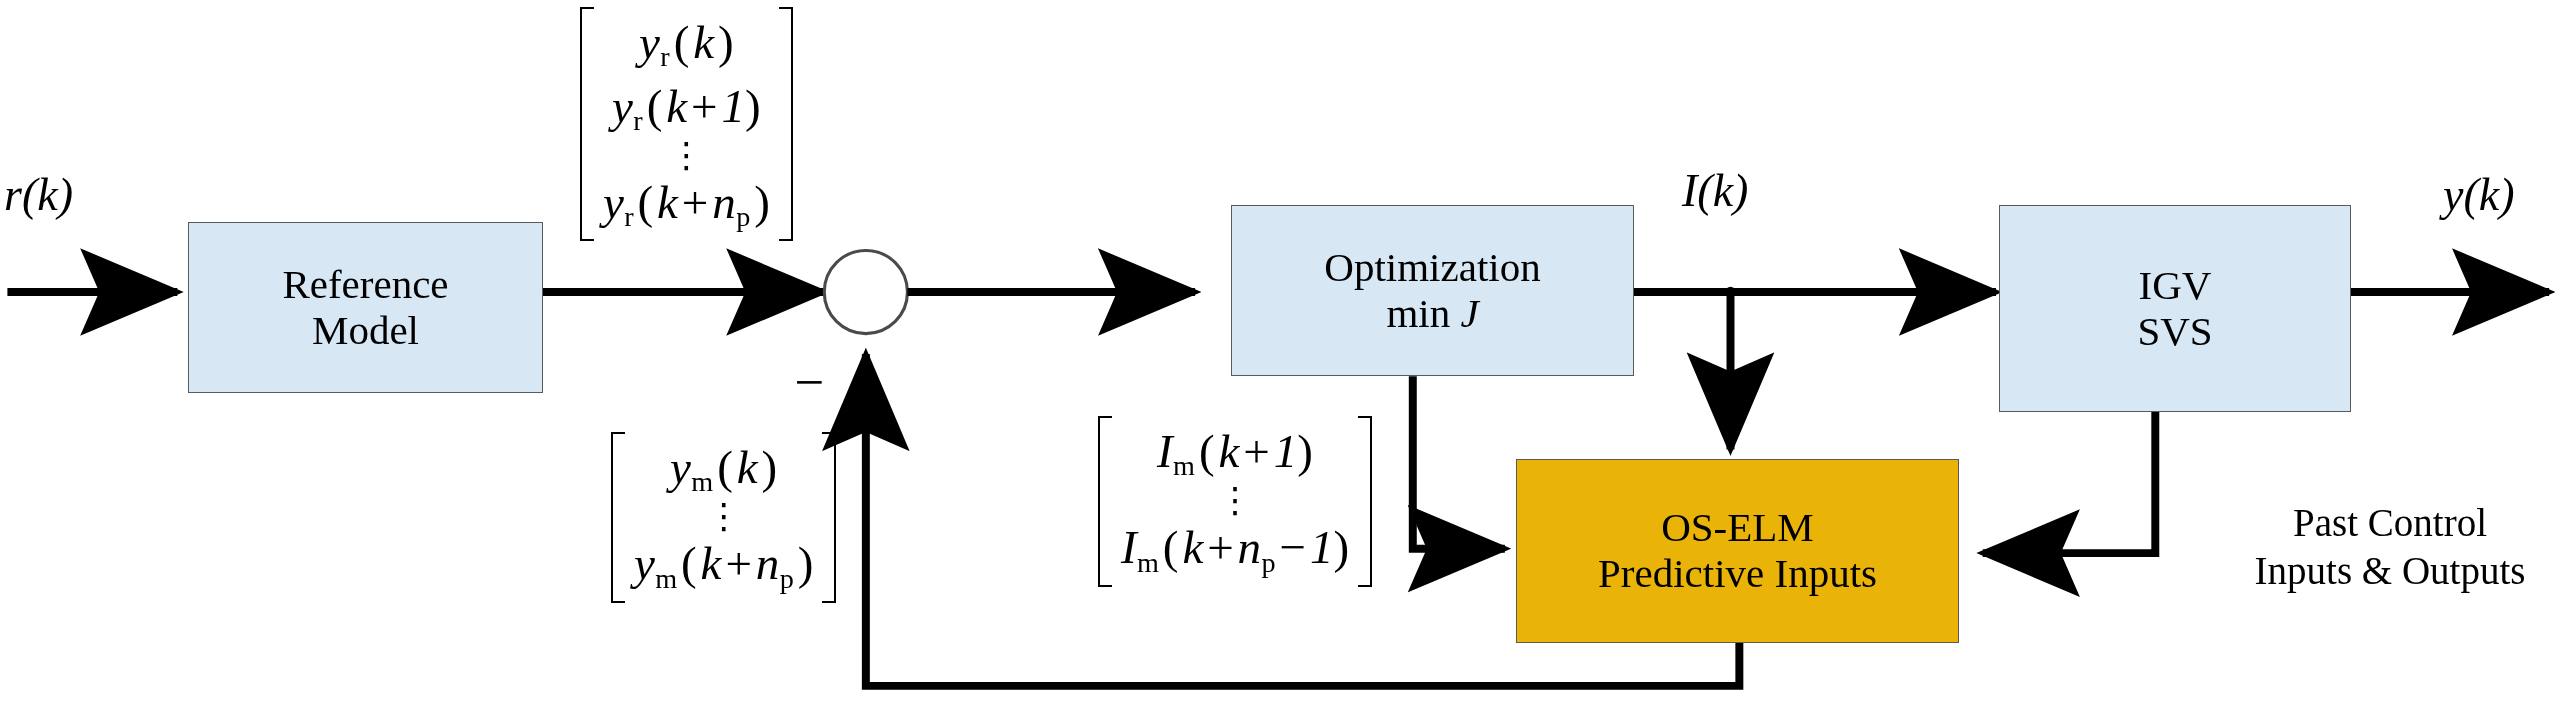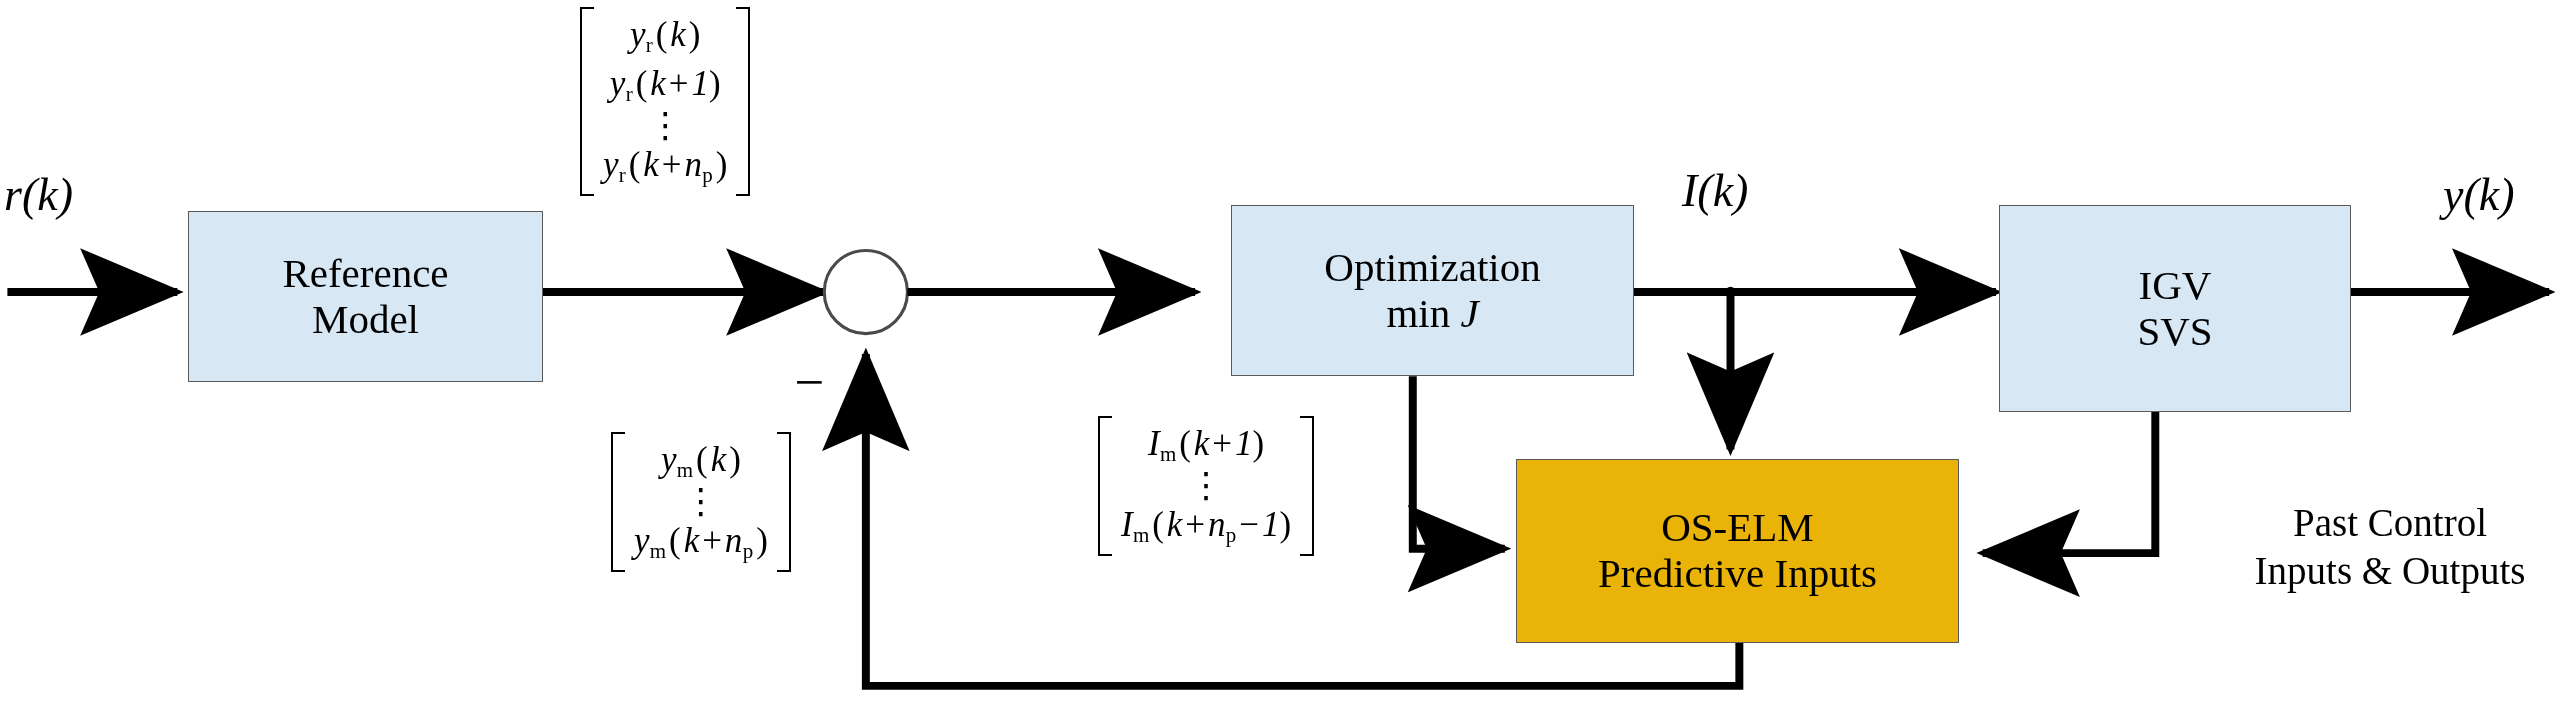--- a/index.html
+++ b/index.html
@@ -73,21 +73,21 @@
   .brk-l { border-left: 2.7px solid #000; }
   .brk-r { border-right: 2.7px solid #000; }
   .mrows {
     display: flex;
     flex-direction: column;
     align-items: center;
     justify-content: center;
     padding: 5.3px 8.9px;
   }
   .mrow {
-    font-size: 35px;
+    font-size: 47px;
     font-style: italic;
     white-space: nowrap;
     padding: 2.7px 0;
     text-align: center;
   }
   .sub {
     font-size: 0.60em;
     vertical-align: -0.30em;
     font-style: normal;
     margin-left: 0.4px;
@@ -146,21 +146,21 @@
 
     <g>
       <polyline points="2435,425 2435,625 2240,625" fill="none" stroke="#000" stroke-width="9" marker-end="url(#ah)"></polyline>
     </g>
 
     <g>
       <polyline points="1965,725 1965,775 978,775 978,400" fill="none" stroke="#000" stroke-width="9" marker-end="url(#ah)"></polyline>
     </g>
   </svg>
 
-  <div class="blk blk-blue" style="left:188px; top:211px; width:355px; height:171px;">
+  <div class="blk blk-blue" style="left:188px; top:222px; width:355px; height:171px;">
     <div class="blk-line">Reference</div>
     <div class="blk-line">Model</div>
   </div>
 
   <div class="blk blk-blue" style="left:1199px; top:205px; width:403px; height:171px;margin-left:32px;">
     <div class="blk-line">Optimization</div>
     <div class="blk-line" style="font-style:normal;"><span style="font-style:normal;">min&nbsp;</span><span style="font-style:italic;">J</span></div>
   </div>
 
   <div class="blk blk-blue" style="left:1999px; top:205px; width:352px; height:207px;">

